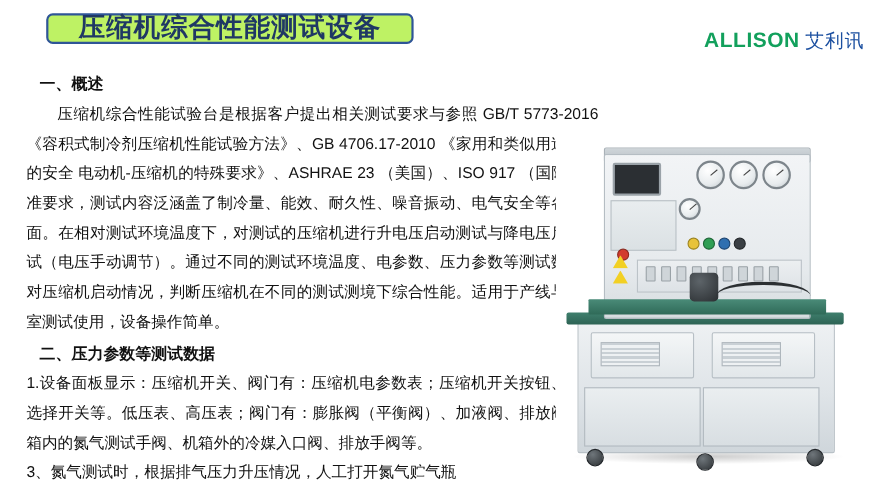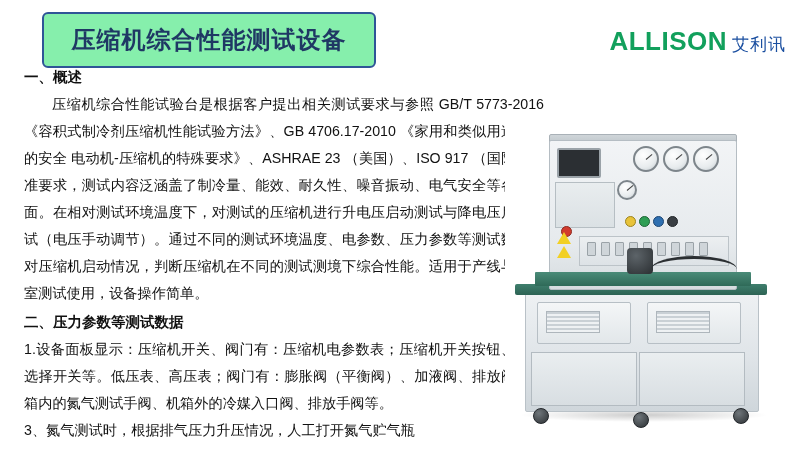--- a/index.html
+++ b/index.html
@@ -20,48 +20,48 @@
     height: 450px;
     background: #ffffff;
   }
 
   
   .title-box {
     position: absolute;
     left: 42px;
     top: 12px;
     width: 334px;
-    height: 56px;
+    height: 28px;
     border: 2px solid #2f5597;
     border-radius: 6px;
     box-sizing: border-box;
     display: flex;
     align-items: center;
     justify-content: center;
-    background: #86efac;
+    background: #bef264;
   }
   .title-text {
     font-size: 24px;
     font-weight: bold;
     color: #1f3864;
     letter-spacing: 1px;
     line-height: 1;
     white-space: nowrap;
   }
 
   .brand {
     position: absolute;
     right: 14px;
     top: 28px;
     display: flex;
     align-items: flex-end;
     gap: 5px;
   }
   .brand-en {
-    font-size: 26px;
+    font-size: 19px;
     font-weight: bold;
     color: #12a05c;
     letter-spacing: 0.5px;
     line-height: 1;
   }
   .brand-cn {
     font-size: 17px;
     font-weight: normal;
     color: #1b4fa0;
     letter-spacing: 1px;
@@ -73,21 +73,21 @@
   .content {
     position: absolute;
     left: 24px;
     top: 66px;
     width: 520px;
   }
   .sec-head {
     font-size: 14.5px;
     font-weight: bold;
     color: #111111;
-    margin: 0 0 3px 0;
+    margin: 0 0 3px 12px;
     line-height: 22px;
   }
   .para {
     font-size: 14.2px;
     color: #111111;
     line-height: 27px;
     margin: 0;
     text-align: justify;
   }
   .para.indent {

